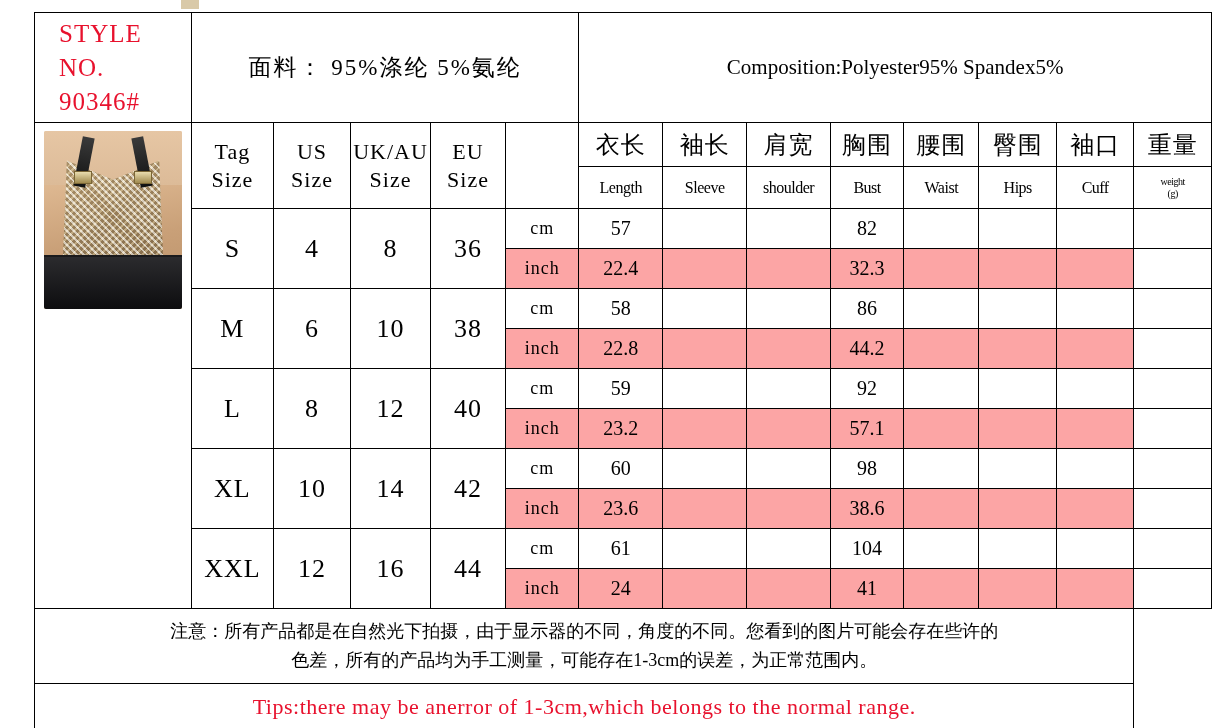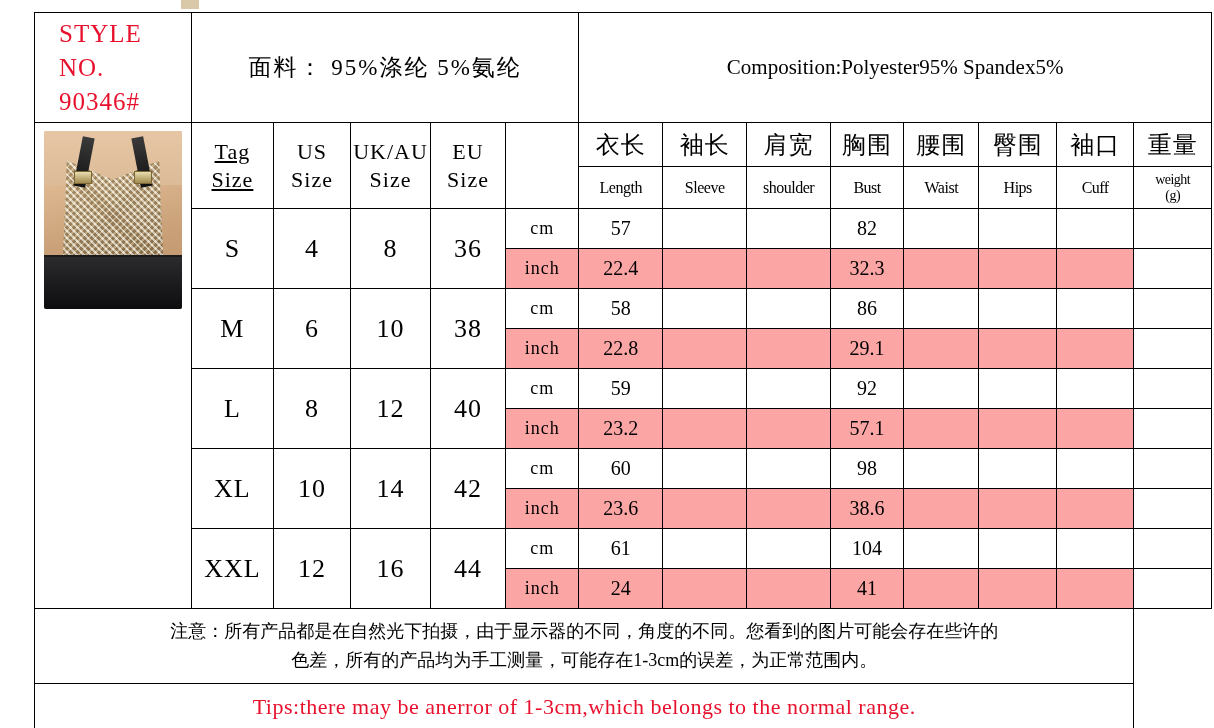--- a/index.html
+++ b/index.html
@@ -23,21 +23,21 @@
     margin-top: 12px;
     table-layout: fixed;
   }
   table.size-table td {
     border: 1px solid #000;
     text-align: center;
     vertical-align: middle;
     padding: 0;
     font-family: "Liberation Serif", serif;
   }
-  .no-bottom { border-bottom: none !important; text-decoration: underline; }
+  .no-bottom { border-bottom: none !important; }
 
   
   .style-no {
     color: #e8112d;
     font-size: 25px;
     font-family: "Liberation Mono", monospace;
     letter-spacing: 1px;
     line-height: 1.35;
     padding: 4px 24px !important;
     text-align: left !important;
@@ -108,21 +108,21 @@
     font-family: "DejaVu Sans", sans-serif;
     letter-spacing: 1px;
     height: 44px;
   }
   .hdr-en {
     font-size: 16px;
     font-family: "Liberation Mono", monospace;
     height: 42px;
     letter-spacing: -0.5px;
   }
-  .hdr-en.small { font-size: 14px; line-height: 1.15; }
+  .hdr-en.small { font-size: 10px; line-height: 1.15; }
   .tag-size {
     font-size: 22px;
     font-family: "Liberation Mono", monospace;
     line-height: 1.25;
     letter-spacing: 1px;
   }
 
   
   .sz-label {
     font-size: 26px;
@@ -290,21 +290,21 @@
       <td class="val"></td>
       <td class="val"></td>
       <td class="val"></td>
       <td class="val"></td>
     </tr>
     <tr class="row-inch">
       <td class="unit-cell">inch</td>
       <td class="val">22.8</td>
       <td class="val"></td>
       <td class="val"></td>
-      <td class="val">29.1</td>
+      <td class="val">44.2</td>
       <td class="val"></td>
       <td class="val"></td>
       <td class="val"></td>
       <td class="val white"></td>
     </tr>
 
     <tr class="row-cm">
       <td class="sz-label" rowspan="2">L</td>
       <td class="sz-label" rowspan="2">8</td>
       <td class="sz-label" rowspan="2">12</td>

